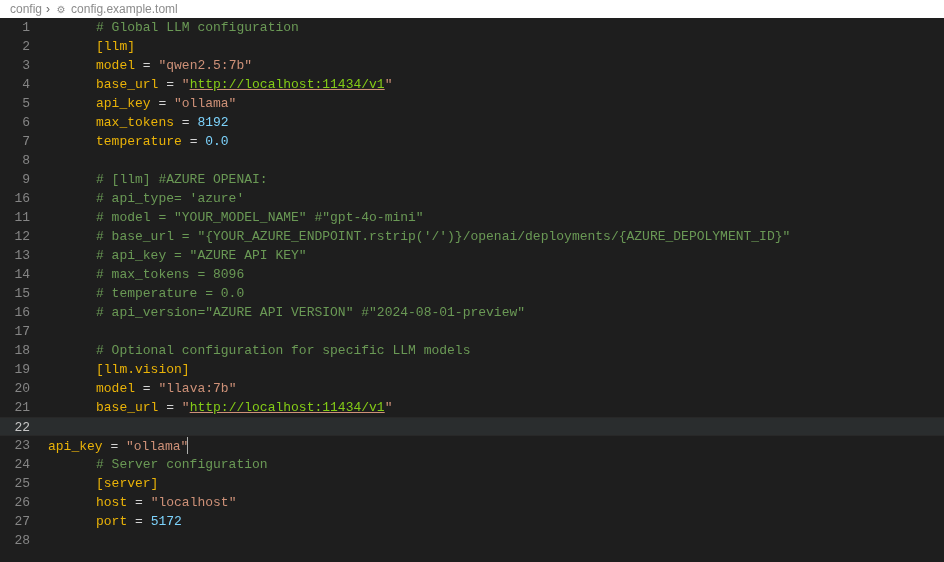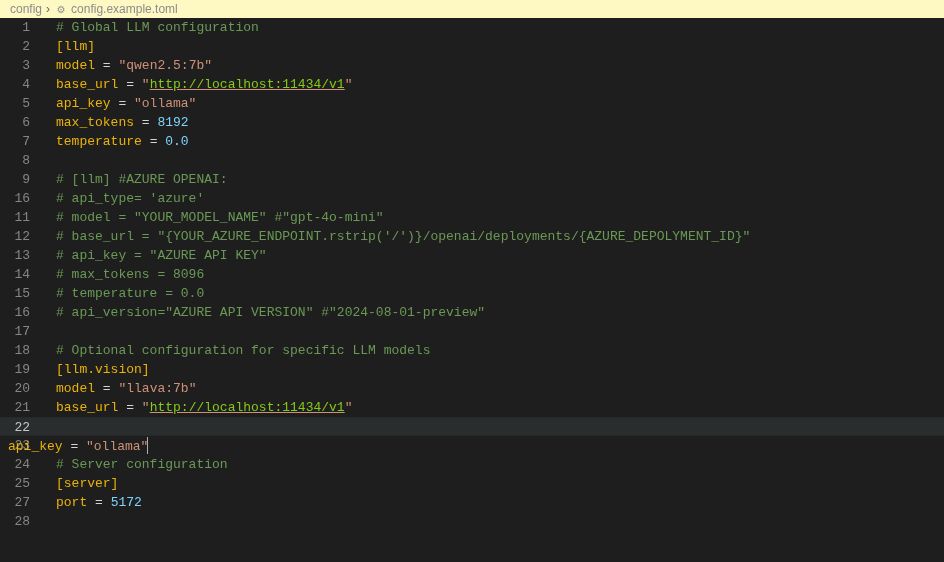--- a/index.html
+++ b/index.html
@@ -10,21 +10,21 @@
       font-size: 13px;
       line-height: 19px;
       width: 944px;
       height: 562px;
       overflow: hidden;
     }
     .breadcrumb {
       display: flex;
       align-items: center;
       padding: 2px 10px;
-      background: #fef9c3;
+      background: #ffffff;
       color: #8c8c8c;
       font-size: 12px;
       height: 18px;
       font-family: "Segoe UI", sans-serif;
     }
     .breadcrumb-sep { margin: 0 4px; color: #666; }
     .editor {
       display: flex;
       position: relative;
     }
@@ -38,20 +38,21 @@
       padding-right: 18px;
       color: #858585;
       flex-shrink: 0;
     }
     .ln.active { color: #c6c6c6; }
     .code {
       flex: 1;
       white-space: pre;
       padding-left: 8px;
       position: relative;
+      margin-left: 40px;
     }
     .row.active { background: #2a2d2e; }
     .row.active .code { background: transparent; }
     
     .comment { color: #6a9955; }
     .key { color: #eab308; }
     .op { color: #d4d4d4; }
     .string { color: #ce9178; }
     .number { color: #7dd3fc; }
     .header { color: #eab308; }
@@ -192,20 +193,24 @@
       </div>
       <div class="row">
         <div class="ln">24</div>
         <div class="code"><span class="comment"># Server configuration</span></div>
       </div>
       <div class="row">
         <div class="ln">25</div>
         <div class="code"><span class="header">[server]</span></div>
       </div>
       <div class="row">
+        <div class="ln">26</div>
+        <div class="code"><span class="key">host</span><span class="op"> = </span><span class="string">"localhost"</span></div>
+      </div>
+      <div class="row">
         <div class="ln">27</div>
         <div class="code"><span class="key">port</span><span class="op"> = </span><span class="number">5172</span></div>
       </div>
       <div class="row">
         <div class="ln">28</div>
         <div class="code"></div>
       </div>
     </div>
   </div>
 

